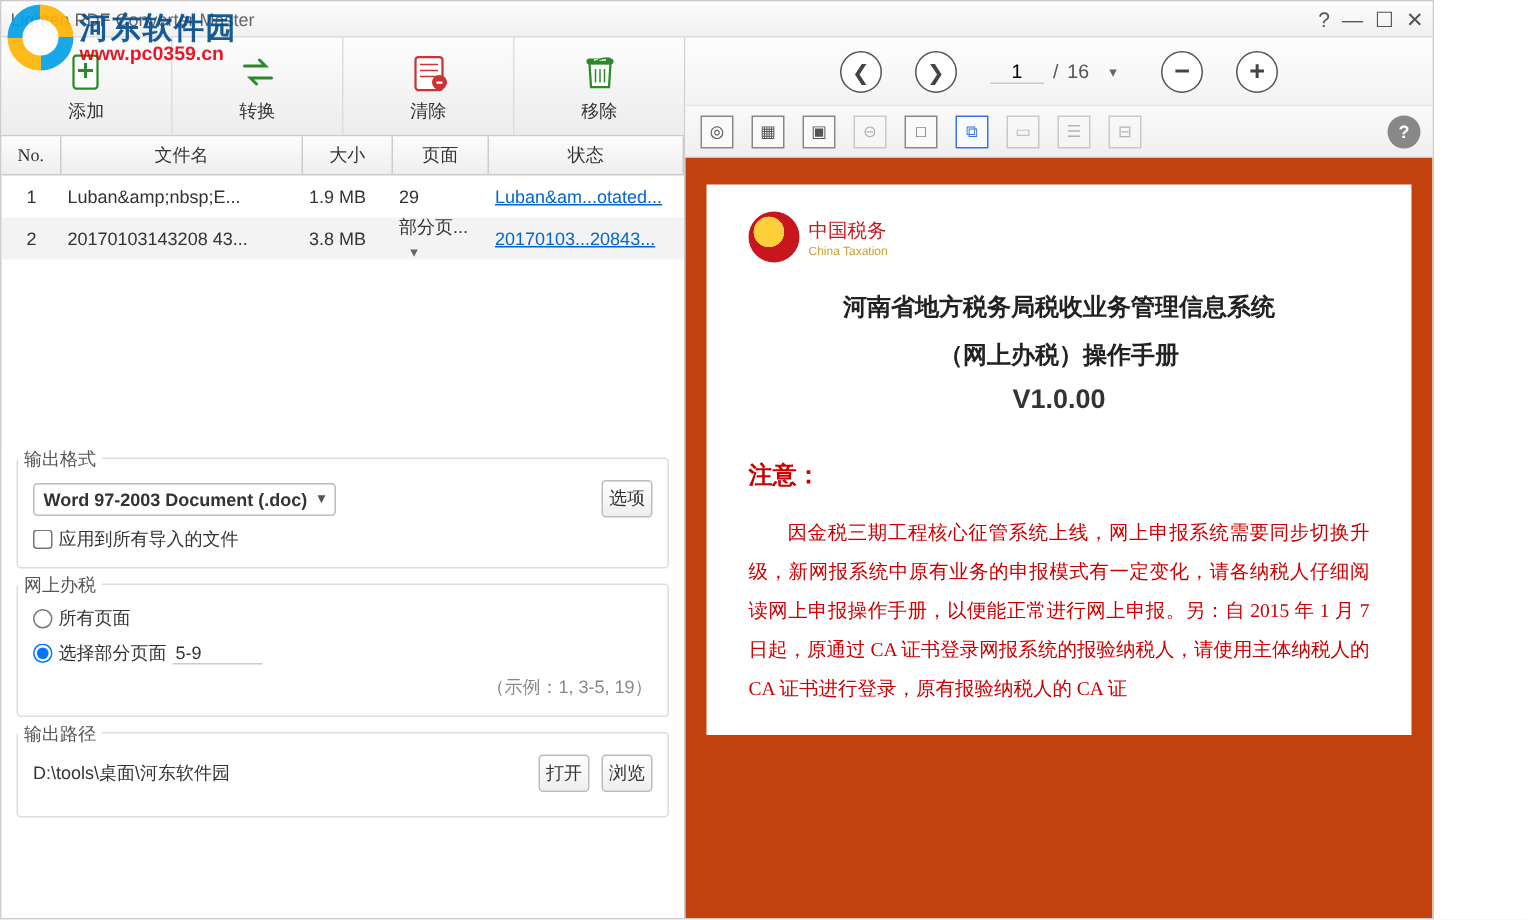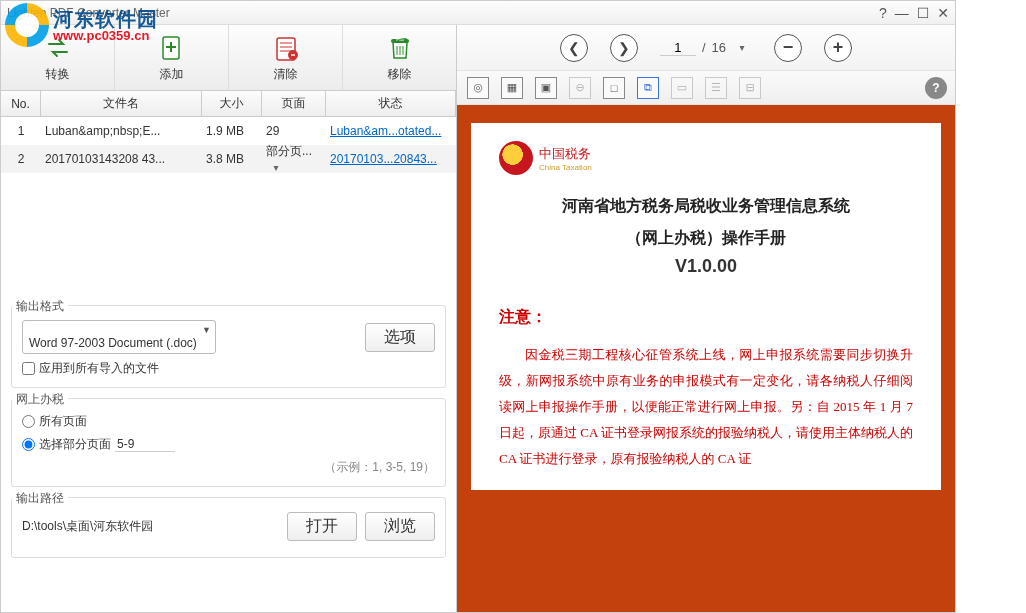--- a/index.html
+++ b/index.html
@@ -15,34 +15,34 @@
 .watermark-text { display:flex; flex-direction:column; line-height:1; }
 .watermark-text .cn { color:#004b8d; font-size:20px; font-weight:bold; letter-spacing:1px; }
 .watermark-text .url { color:#e60012; font-size:13px; font-weight:bold; }
 .main { flex: 1; display: flex; overflow: hidden; }
 .left-pane { width: 470px; border-right: 1px solid #ccc; background: #fff; display: flex; flex-direction: column; }
 .toolbar { height: 66px; background: linear-gradient(#fdfdfd,#ececec); display: flex; border-bottom:1px solid #ccc; }
 .tool-btn { flex: 1; display: flex; flex-direction: column; align-items: center; justify-content: center; gap: 2px; border-right: 1px solid #ddd; cursor: pointer; font-size:12px; color:#333;}
 .tool-btn:last-child{border-right:none;}
 .tool-icon { width: 32px; height: 32px; display: flex; align-items: center; justify-content: center; }
 .table-header { display: flex; background: linear-gradient(#fcfcfc,#eee); border-bottom: 1px solid #ccc; height: 26px; }
-.th { border-right: 1px solid #ccc; display: flex; align-items: center; justify-content: center; font-size: 12px; color: #333; }
+.th { border-right: 1px solid #ccc; display: flex; align-items: center; justify-content: center; font-size: 12px; color: #333; font-family: Liberation Serif, serif; }
 .th.no{width:40px;} .th.name{flex:1;} .th.size{width:60px;} .th.pages{width:64px;} .th.status{width:130px;}
 .table-body { height: 180px; }
 .tr { display: flex; height: 28px; align-items: center; font-size: 12px; }
 .tr.even{background:#f3f3f3;}
 .td { padding: 0 4px; overflow: hidden; white-space: nowrap; text-overflow: ellipsis; }
 .td.no{width:40px;text-align:center;} .td.name{flex:1;} .td.size{width:60px;} .td.pages{width:64px;} .td.status{width:130px;color:#0066cc;text-decoration:underline;cursor:pointer;}
 .settings { flex:1; padding: 8px 10px; background:#fff; overflow:auto; }
 .group { border: 1px solid #ddd; border-radius: 3px; margin-bottom: 10px; position: relative; padding: 14px 10px 10px; }
 .group > .legend { position: absolute; top: -8px; left: 0; background: #fff; padding: 0 4px; font-size: 12px; color: #555; }
 .row { display: flex; align-items: center; gap: 8px; margin-bottom: 6px; font-size: 12px; }
-.select { border:1px solid #bbb; border-radius:3px; padding:15px 18px 3px 6px; background:#fff; font-size:12px; position:relative; cursor:pointer;}
+.select { border:1px solid #bbb; border-radius:3px; padding:3px 18px 3px 6px; background:#fff; font-size:12px; position:relative; cursor:pointer;font-weight:bold;}
 .select::after{content:"▼"; position:absolute; right:4px; top:4px; font-size:9px; color:#555;}
-.btn { border:1px solid #bbb; background:linear-gradient(#fff,#eee); border-radius:3px; padding:3px 18px; font-size:16px; cursor:pointer; }
+.btn { border:1px solid #bbb; background:linear-gradient(#fff,#eee); border-radius:3px; padding:3px 4px; font-size:12px; cursor:pointer; }
 .checkbox,.radio{display:flex;align-items:center;gap:4px;cursor:pointer;}
 .checkbox input,.radio input{margin:0;}
 .example{text-align:right;color:#888;font-size:12px;margin-top:2px;}
 .path-input{flex:1;border:none;font-size:12px;color:#333;background:transparent;}
 .right-pane { flex:1; background:#fff; display:flex; flex-direction:column; }
 .preview-top { height: 46px; display:flex; align-items:center; justify-content:center; gap:22px; border-bottom:1px solid #e4e4e4; background:linear-gradient(#fdfdfd,#f3f3f3);}
 .nav-btn{width:28px;height:28px;border:1.5px solid #555;border-radius:50%;display:flex;align-items:center;justify-content:center;font-size:14px;color:#444;cursor:pointer;background:#fff;}
 .page-box{display:flex;align-items:center;gap:6px;font-size:13px;color:#555;}
 .page-input{width:36px;border:none;border-bottom:1px solid #ccc;text-align:center;font-size:13px;background:transparent;}
 .zoom-btn{width:28px;height:28px;border:1.5px solid #555;border-radius:50%;display:flex;align-items:center;justify-content:center;font-size:18px;font-weight:bold;color:#444;cursor:pointer;background:#fff;}
@@ -84,33 +84,33 @@
     </div>
   </div>
 
   <div class="main">
 
     <div class="left-pane">
       <div class="toolbar">
         <div class="tool-btn">
           <div class="tool-icon">
             <svg width="30" height="30">
-                <path d="M6 11h14l-4-4M24 19H10l4 4" stroke="#2a8a2a" stroke-width="2" fill="none" stroke-linecap="round"></path>
-              </svg>
-          </div>
-          <span>转换</span>
-        </div>
-        <div class="tool-btn">
-          <div class="tool-icon">
-            <svg width="30" height="30">
                 <rect x="6" y="4" width="16" height="22" rx="2" fill="#fff" stroke="#2a8a2a" stroke-width="1.5"></rect>
                 <path d="M14 9v10M9 14h10" stroke="#2a8a2a" stroke-width="2"></path>
               </svg>
           </div>
           <span>添加</span>
+        </div>
+        <div class="tool-btn">
+          <div class="tool-icon">
+            <svg width="30" height="30">
+                <path d="M6 11h14l-4-4M24 19H10l4 4" stroke="#2a8a2a" stroke-width="2" fill="none" stroke-linecap="round"></path>
+              </svg>
+          </div>
+          <span>转换</span>
         </div>
         <div class="tool-btn">
           <div class="tool-icon">
             <svg width="30" height="30">
                 <rect x="6" y="5" width="18" height="22" rx="2" fill="#fff" stroke="#c33" stroke-width="1.5"></rect>
                 <line x1="9" y1="10" x2="21" y2="10" stroke="#c33"></line>
                 <line x1="9" y1="14" x2="21" y2="14" stroke="#c33"></line>
                 <line x1="9" y1="18" x2="21" y2="18" stroke="#c33"></line>
                 <circle cx="22" cy="22" r="5" fill="#c33"></circle>
                 <path d="M20 22h4" stroke="#fff" stroke-width="1.5"></path>

